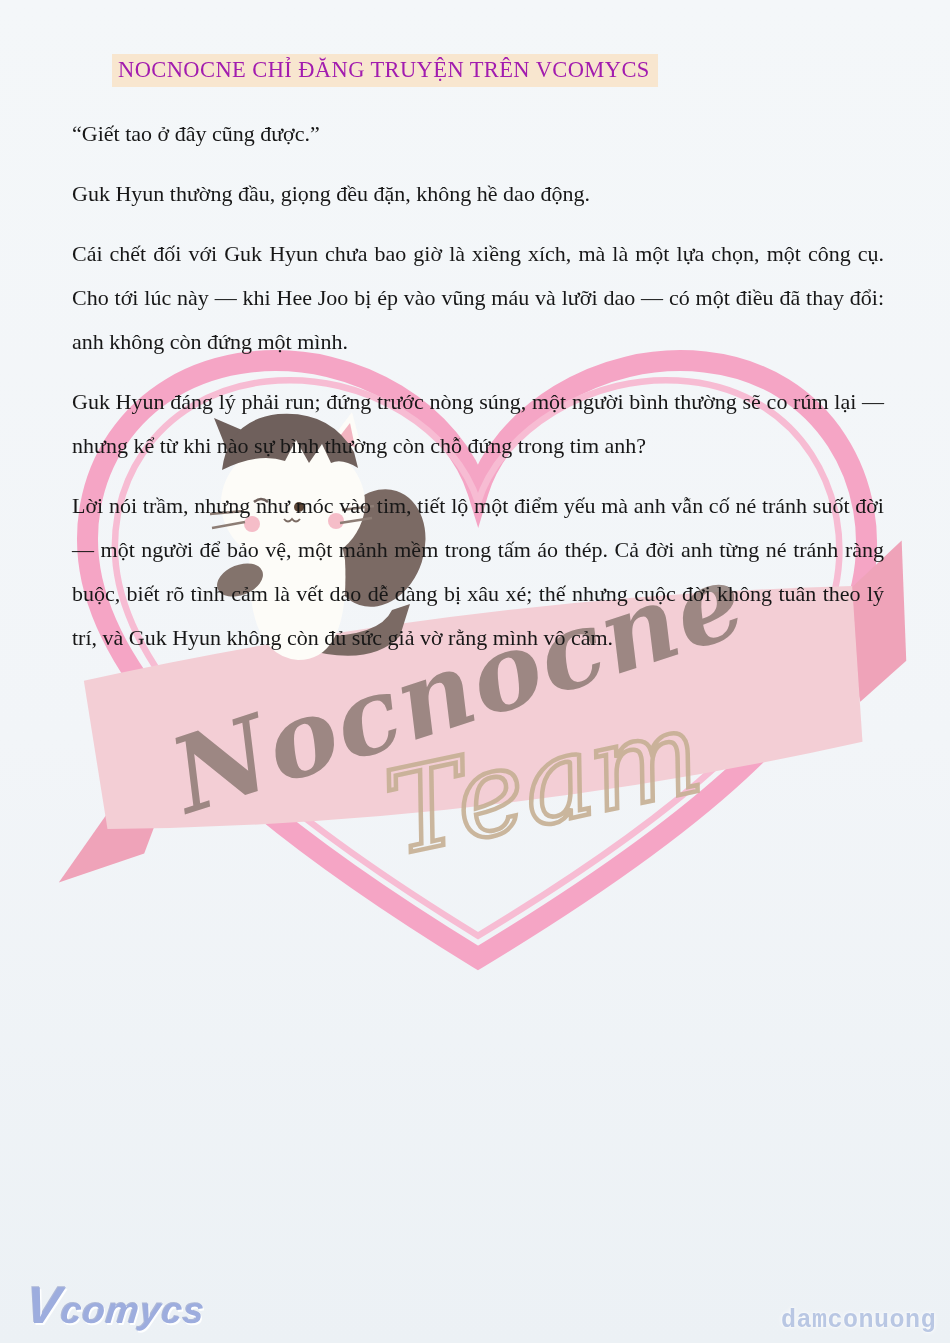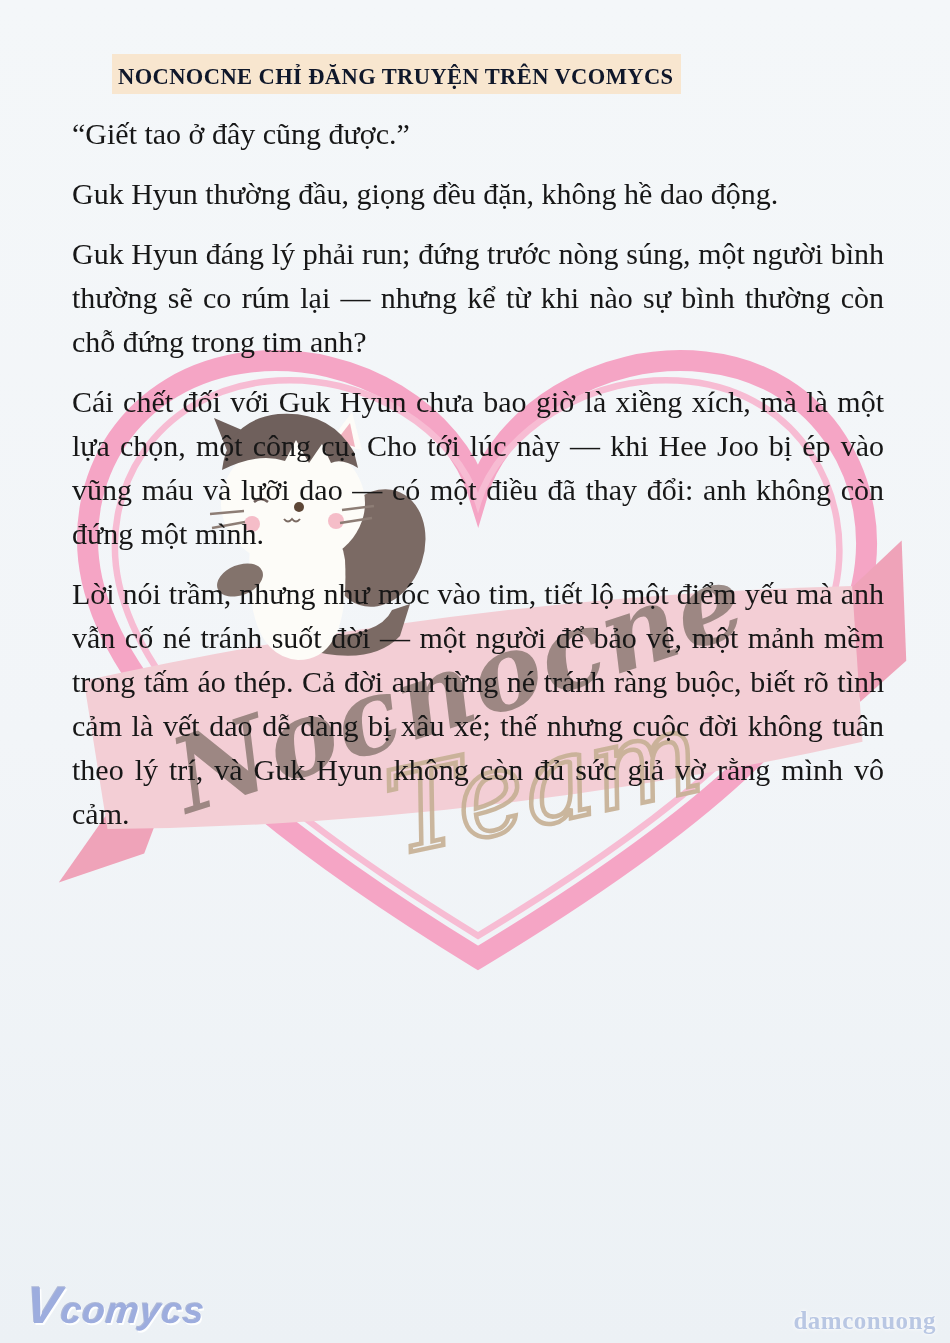--- a/index.html
+++ b/index.html
@@ -11,52 +11,52 @@
     overflow:hidden;
     font-family:"Liberation Serif", serif;
   }
   .watermark{
     position:absolute;left:0;top:0;width:950px;height:1343px;
     pointer-events:none;
   }
   .header-badge{
     position:absolute;left:112px;top:54px;
     background:#f8e6cf;
-    color:#0f172a;
+    color:#a21caf;
     font-family:"Liberation Serif", serif;
-    font-weight:bold;
+    font-weight:normal;
     font-size:22.5px;
     letter-spacing:0.4px;
-    padding:10px 8px 4px 6px;
+    padding:3px 8px 4px 6px;
     white-space:nowrap;
   }
   .content{
     position:absolute;left:72px;right:66px;top:112px;
     color:#171717;
   }
   .content p{
     margin:0 0 16px 0;
-    font-size:30px;
+    font-size:22px;
     line-height:44px;
     text-align:justify;
   }
   .vcomycs{
     position:absolute;left:26px;bottom:8px;
     font-family:"Liberation Sans", sans-serif;
     font-weight:bold;font-style:italic;
     font-size:37px;
     letter-spacing:1px;
     color:#9dadde;
     transform:skewX(-6deg);
     text-shadow:1.5px 1.5px 0 rgba(255,255,255,0.95), -1px -1px 0 rgba(122,136,190,0.55);
   }
   .vcomycs::first-letter{font-size:1.4em;}
   .credit{
     position:absolute;right:14px;bottom:8px;
-    font-family:Liberation Serif, serif;
+    font-family:Liberation Mono, monospace;
     font-weight:bold;
     font-size:25px;
     color:#b9c7e3;
     letter-spacing:0.5px;
     text-shadow:0 0 5px rgba(255,255,255,0.95), 0 0 2px #ffffff;
   }
 </style>
 </head>
 <body>
 
@@ -98,21 +98,21 @@
 
     <text x="470" y="722" transform="rotate(-18 470 722)" text-anchor="middle" font-family="'DejaVu Serif', serif" font-size="104" font-weight="bold" font-style="italic" letter-spacing="2" opacity="0.82" fill="#8b7872">Nocnocne</text>
     <text x="552" y="822" transform="rotate(-12 552 822)" text-anchor="middle" font-family="'DejaVu Serif', serif" font-size="116" font-style="italic" fill="none" stroke-width="4.5" opacity="0.9" stroke="#c6b094">Team</text>
   </svg>
 
   <div class="header-badge">NOCNOCNE CHỈ ĐĂNG TRUYỆN TRÊN VCOMYCS</div>
 
   <div class="content">
     <p>“Giết tao ở đây cũng được.”</p>
     <p>Guk Hyun thường đầu, giọng đều đặn, không hề dao động.</p>
+    <p>Cái chết đối với Guk Hyun chưa bao giờ là xiềng xích, mà là một lựa chọn, một công cụ. Cho tới lúc này — khi Hee Joo bị ép vào vũng máu và lưỡi dao — có một điều đã thay đổi: anh không còn đứng một mình.</p>
     <p>Guk Hyun đáng lý phải run; đứng trước nòng súng, một người bình thường sẽ co rúm lại — nhưng kể từ khi nào sự bình thường còn chỗ đứng trong tim anh?</p>
-    <p>Cái chết đối với Guk Hyun chưa bao giờ là xiềng xích, mà là một lựa chọn, một công cụ. Cho tới lúc này — khi Hee Joo bị ép vào vũng máu và lưỡi dao — có một điều đã thay đổi: anh không còn đứng một mình.</p>
     <p>Lời nói trầm, nhưng như móc vào tim, tiết lộ một điểm yếu mà anh vẫn cố né tránh suốt đời — một người để bảo vệ, một mảnh mềm trong tấm áo thép. Cả đời anh từng né tránh ràng buộc, biết rõ tình cảm là vết dao dễ dàng bị xâu xé; thế nhưng cuộc đời không tuân theo lý trí, và Guk Hyun không còn đủ sức giả vờ rằng mình vô cảm.</p>
   </div>
 
   <div class="vcomycs">Vcomycs</div>
   <div class="credit">damconuong</div>
 
 </div>
 
 </body></html>

